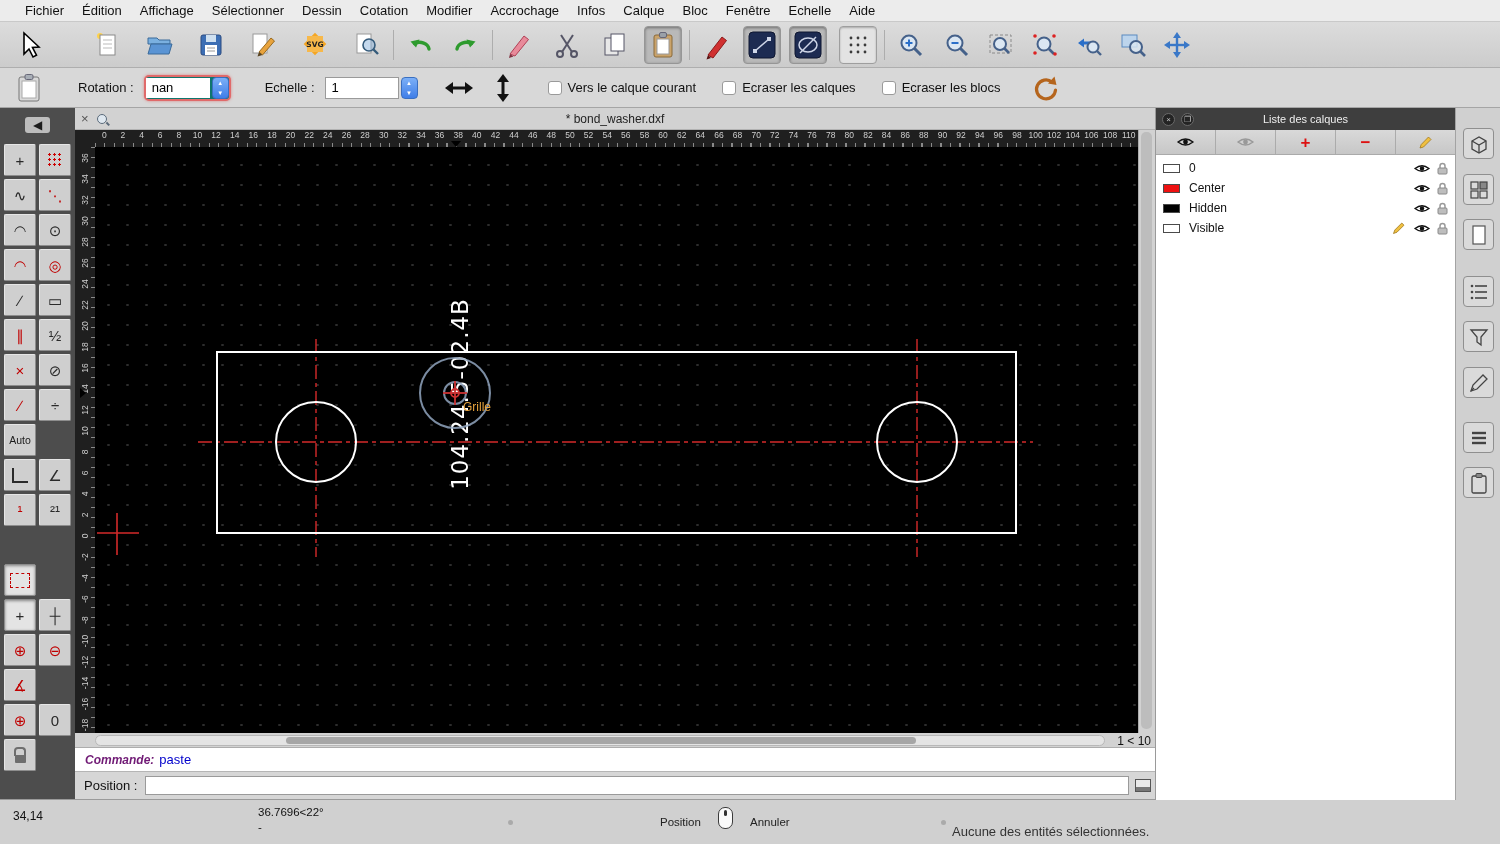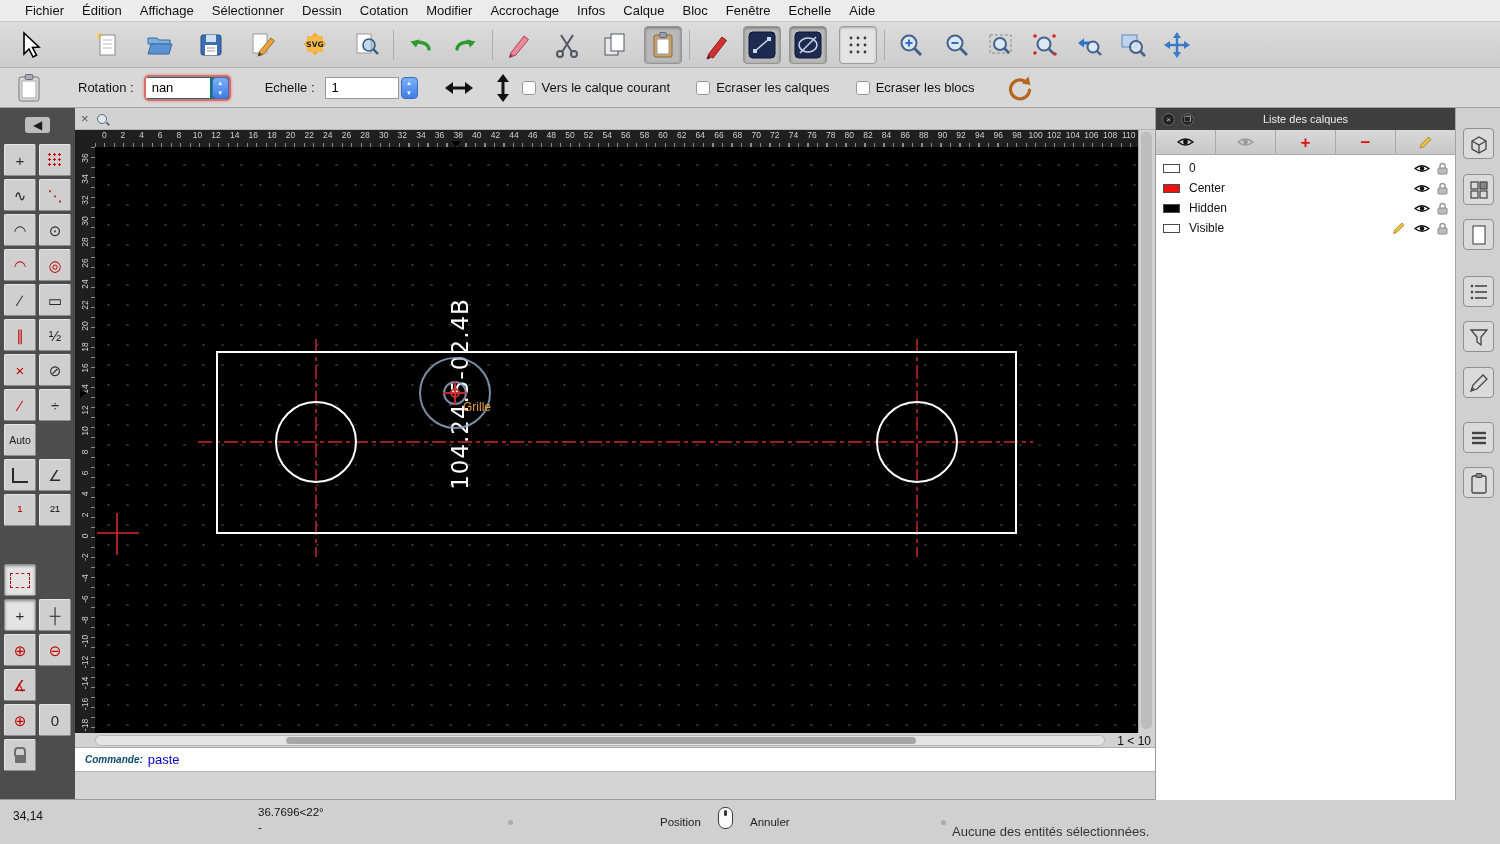--- a/index.html
+++ b/index.html
@@ -101,21 +101,21 @@
   
   .scroll-row { position:absolute; left:75px; top:733px; width:1080px; height:15px; background:#d2d2d2; border-bottom:1px solid #adadad; }
   .h-track { position:absolute; left:20px; top:2px; width:1010px; height:11px; background:#e4e4e4; border:1px solid #b8b8b8; border-radius:6px; }
   .h-thumb { position:absolute; left:190px; top:1px; width:630px; height:7px; background:#a6a6a6; border-radius:4px; }
   .zoom-ind { position:absolute; right:4px; top:1px; font-size:12px; color:#111; }
   .v-scroll { position:absolute; left:1138px; top:130px; width:17px; height:603px; background:#d2d2d2; border-left:1px solid #adadad; }
   .v-thumb { position:absolute; left:2px; top:2px; width:11px; height:597px; background:#bdbdbd; border-radius:5px; }
 
   
   .cmd-area { position:absolute; left:75px; top:748px; width:1080px; height:24px; background:#fff; border-bottom:1px solid #b5b5b5; display:flex; align-items:center; }
-  .cmd-prefix { color:#0c4a6e; font-size:10px; font-style:italic; font-weight:bold; margin-left:10px; }
+  .cmd-prefix { color:#701a75; font-size:12px; font-style:italic; font-weight:bold; margin-left:10px; }
   .cmd-value { color:#0000cc; font-size:13px; margin-left:5px; }
   .position-bar { position:absolute; left:75px; top:772px; width:1080px; height:27px; background:#d6d6d6; display:flex; align-items:center; }
   .pos-label { font-size:13px; color:#111; margin-left:9px; }
   .pos-input { margin-left:8px; width:984px; height:19px; border:1px solid #9a9a9a; background:#fff; font-size:12px;
                font-family:"Liberation Sans",sans-serif; padding-left:4px; }
   .pos-toggle { width:16px; height:13px; border:1.5px solid #555; margin-left:6px; position:relative; background:#e9e9e9; }
   .pos-toggle::after { content:""; position:absolute; left:0; right:0; bottom:0; height:4px; background:#777; }
 
   
   .status-bar { position:absolute; left:0; top:799px; width:1500px; height:45px; background:#d0d0d0; border-top:1px solid #9a9a9a; }
@@ -400,21 +400,21 @@
           <polygon points="29,9 21,3 21,15" fill="#111"></polygon>
         </svg>
     </div>
     <div class="tb1-btn sp" style="margin-left:6px">
       <svg width="18" height="30">
           <line x1="9" y1="5" x2="9" y2="25" stroke="#111" stroke-width="3"></line>
           <polygon points="9,1 3,9 15,9" fill="#111"></polygon>
           <polygon points="9,29 3,21 15,21" fill="#111"></polygon>
         </svg>
     </div>
-    <div class="chk" style="">
+    <div class="chk" style="margin-left:26px">
       <span class="box"></span>
       <span class="t2-label">Vers le calque courant</span>
     </div>
     <div class="chk" style="margin-left:26px">
       <span class="box"></span>
       <span class="t2-label">Ecraser les calques</span>
     </div>
     <div class="chk" style="margin-left:26px">
       <span class="box"></span>
       <span class="t2-label">Ecraser les blocs</span>
@@ -539,20 +539,21 @@
       </div>
         <div class="pal-btn empty">
         <span class="pal-glyph"></span>
       </div>
       </div>
   </div>
 
   <div class="mdi-bar">
     <span class="mdi-close">×</span>
     <span class="mdi-zoom"></span>
+    <span class="mdi-title">* bond_washer.dxf</span>
   </div>
 
   <div class="h-ruler">
     <div class="h-nums">
         <span class="hnum">0</span>
         <span class="hnum">2</span>
         <span class="hnum">4</span>
         <span class="hnum">6</span>
         <span class="hnum">8</span>
         <span class="hnum">10</span>
@@ -733,20 +734,25 @@
   </div>
   <div class="v-scroll">
       <div class="v-thumb"></div>
     </div>
 
   <div class="cmd-area">
     <span class="cmd-prefix">Commande:</span>
     <span class="cmd-value">paste</span>
   </div>
 
+  <div class="position-bar">
+    <span class="pos-label">Position :</span>
+    <input class="pos-input" value="" style="">
+    <span class="pos-toggle"></span>
+  </div>
 
   <div class="status-bar">
     <span class="sb-coords">34,14</span>
     <div class="sb-polar">
       <div>36.7696&lt;22°</div>
       <div>-</div>
     </div>
     <span class="sb-handle" style="left:508px"></span>
     <span class="sb-pos-label">Position</span>
     <span class="mouse-icon"></span>

